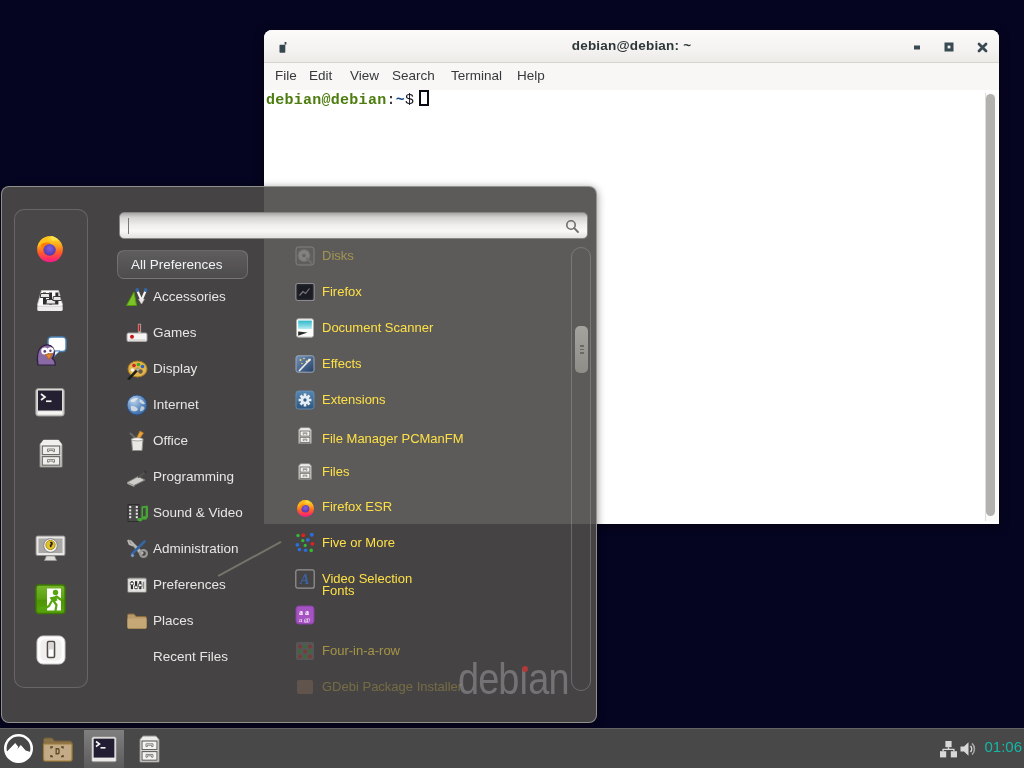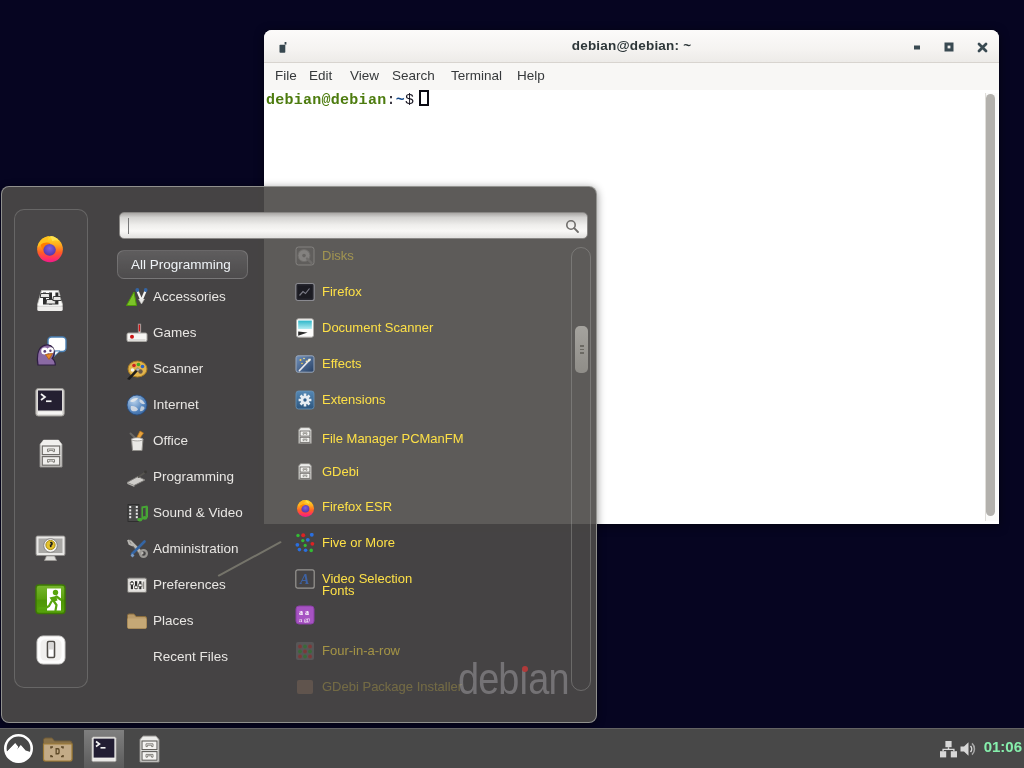--- a/index.html
+++ b/index.html
@@ -36,21 +36,21 @@
   .cat-label { font-size:13.5px; color:#e8e6e3; white-space:nowrap; }
   .app-label { font-size:13px; color:#fde047; white-space:nowrap; }
   #allapps { left:115px; top:63px; width:131px; height:29px; border-radius:7px;
      background:linear-gradient(180deg,rgba(255,255,255,0.14),rgba(255,255,255,0.05));
      border:1px solid rgba(255,255,255,0.16); }
   #allapps span { position:absolute; left:13px; top:6px; font-size:13.5px; color:#eff3f7; }
 
   
   #taskbar { left:0; top:728px; width:1024px; height:40px; background:#484848; border-top:1px solid #636363; }
   #tbterm { left:84px; top:1px; width:40px; height:39px; background:linear-gradient(180deg,rgba(255,255,255,0.30),rgba(255,255,255,0.10)); }
-  #clock { right:2px; top:9px; font-size:15px; font-weight:bold; color:#86efac; }
+  #clock { right:2px; top:9px; font-size:15px; font-weight:normal; color:#14b8a6; }
 
   
   #wm { left:456px; top:467px; font-size:44px; color:rgba(170,168,173,0.47); letter-spacing:-1px; transform:scaleX(0.86); transform-origin:left; }
   #wmdot { left:520px; top:479px; width:6px; height:6px; border-radius:50%; background:#b03a3a; }
 
   
   #trail { left:218px; top:575px; width:72px; height:2px; background:rgba(190,190,165,0.40); transform:rotate(-28.4deg); transform-origin:left center; border-radius:1px; }
 </style>
 </head>
 <body>
@@ -95,21 +95,21 @@
 <div id="menu" class="abs">
   <div id="favbox" class="abs"></div>
   <div id="searchbox" class="abs">
     <div id="searchcursor" class="abs"></div>
     <svg class="abs" style="right:7px;top:6px" width="15" height="15" viewBox="0 0 15 15">
       <circle cx="6" cy="6" r="4.2" fill="none" stroke="#6f6d6a" stroke-width="1.6"></circle>
       <path d="M9.2 9.2 L13 13" stroke="#6f6d6a" stroke-width="1.8" stroke-linecap="round"></path>
     </svg>
   </div>
   <div id="allapps" class="abs">
-      <span>All Programming</span>
+      <span>All Preferences</span>
     </div>
 
   <svg class="abs" style="left:32px;top:45px" width="32" height="32" viewBox="0 0 32 32">
     <defs>
       <linearGradient id="fxo" x1="0" y1="0" x2="0" y2="1">
         <stop offset="0" stop-color="#ffe226"></stop>
           <stop offset="0.32" stop-color="#ffac1e"></stop>
           <stop offset="0.62" stop-color="#ff5e24"></stop>
           <stop offset="0.85" stop-color="#ff2f63"></stop>
           <stop offset="1" stop-color="#ef1a8b"></stop>
@@ -215,21 +215,21 @@
   <svg class="abs" style="left:123px;top:170px" width="24" height="24" viewBox="0 0 24 24">
     <ellipse cx="12.5" cy="12" rx="9.5" ry="8" fill="#e2b44c" stroke="#a87b22" stroke-width="1"></ellipse>
     <circle cx="15.5" cy="14.5" r="2.2" fill="#68584a"></circle>
     <circle cx="9" cy="8.5" r="1.8" fill="#cc2222"></circle>
       <circle cx="13.5" cy="7.5" r="1.8" fill="#44aa22"></circle>
     <circle cx="17.5" cy="9.5" r="1.8" fill="#2a62c4"></circle>
       <circle cx="7.5" cy="13" r="1.8" fill="#f4f4f0"></circle>
     <path d="M2 22 L11 12.5 L13 14 L4.5 23 Z" fill="#1d1d1d"></path>
     <path d="M10.5 12.8 L13 10.8 L14.8 12.6 L13 14.2 Z" fill="#b8b6b2" stroke="#6a6866" stroke-width="0.5"></path>
   </svg>
-  <div class="cat-label abs" style="left:151px;top:174px">Scanner</div>
+  <div class="cat-label abs" style="left:151px;top:174px">Display</div>
   <svg class="abs" style="left:123px;top:206px" width="24" height="24" viewBox="0 0 24 24">
     <defs>
         <radialGradient id="glb" cx="0.35" cy="0.3" r="0.9">
           <stop offset="0" stop-color="#b9d2ec"></stop>
           <stop offset="0.55" stop-color="#5585bd"></stop>
           <stop offset="1" stop-color="#2d5a94"></stop>
         </radialGradient>
       </defs>
     <circle cx="12" cy="12" r="10" fill="url(#glb)" stroke="#24497c" stroke-width="0.8"></circle>
     <path d="M5 8 C7 5.5 10 4.5 13 5 C12 7 10 8.5 7.5 9 C6.5 9 5.5 8.6 5 8 Z" fill="#e6e8ea" opacity="0.9"></path>
@@ -363,21 +363,21 @@
     <path d="M7.8 14.3 h4.4 v1.8 h-0.9 v-0.9 h-2.6 v0.9 h-0.9 Z" fill="#fdfdfc" stroke="#77756f" stroke-width="0.7"></path>
   </svg>
   <div class="app-label abs" style="left:320px;top:244px">File Manager PCManFM</div>
   <svg class="abs" style="left:293px;top:275px" width="20" height="20" viewBox="0 0 20 22">
     <path d="M3 4.5 L5.2 1.8 H14.8 L17 4.5 V19 H3 Z" fill="#ececea" stroke="#8f8d8a" stroke-width="1"></path>
     <rect x="4.6" y="5.5" width="10.8" height="5.6" fill="#f4f3f1" stroke="#6e6c69" stroke-width="1"></rect>
     <rect x="4.6" y="12.4" width="10.8" height="5.6" fill="#f4f3f1" stroke="#6e6c69" stroke-width="1"></rect>
     <path d="M7.8 7.4 h4.4 v1.8 h-0.9 v-0.9 h-2.6 v0.9 h-0.9 Z" fill="#fdfdfc" stroke="#77756f" stroke-width="0.7"></path>
     <path d="M7.8 14.3 h4.4 v1.8 h-0.9 v-0.9 h-2.6 v0.9 h-0.9 Z" fill="#fdfdfc" stroke="#77756f" stroke-width="0.7"></path>
   </svg>
-  <div class="app-label abs" style="left:320px;top:277px">GDebi</div>
+  <div class="app-label abs" style="left:320px;top:277px">Files</div>
   <svg class="abs" style="left:293px;top:310px" width="21" height="21" viewBox="0 0 32 32">
     <circle cx="16" cy="17.5" r="13" fill="url(#fxo)"></circle>
     <path d="M4 15 C5.5 8.5 10.5 4.5 17 4.5 C14 7 13.5 9.5 14.8 11.4 C10.5 10.5 6.5 12 4 15 Z" fill="#ffb11e"></path>
     <ellipse cx="15.8" cy="18" rx="6.1" ry="5.8" fill="url(#fxp)"></ellipse>
     <path d="M7.8 13.5 C10 10.8 14 10.2 16.8 11.8 C13 12.6 10.5 14.4 9.4 17.6 C8.4 16 7.9 14.6 7.8 13.5 Z" fill="#ff8a00"></path>
     <path d="M17 4.5 C20 5.6 21.5 8 21 10.8 L17.5 8.2 Z" fill="#ffe14d"></path>
   </svg>
   <div class="app-label abs" style="left:320px;top:312px">Firefox ESR</div>
   <svg class="abs" style="left:293px;top:346px" width="20" height="20" viewBox="0 0 20 20">
     <g>

